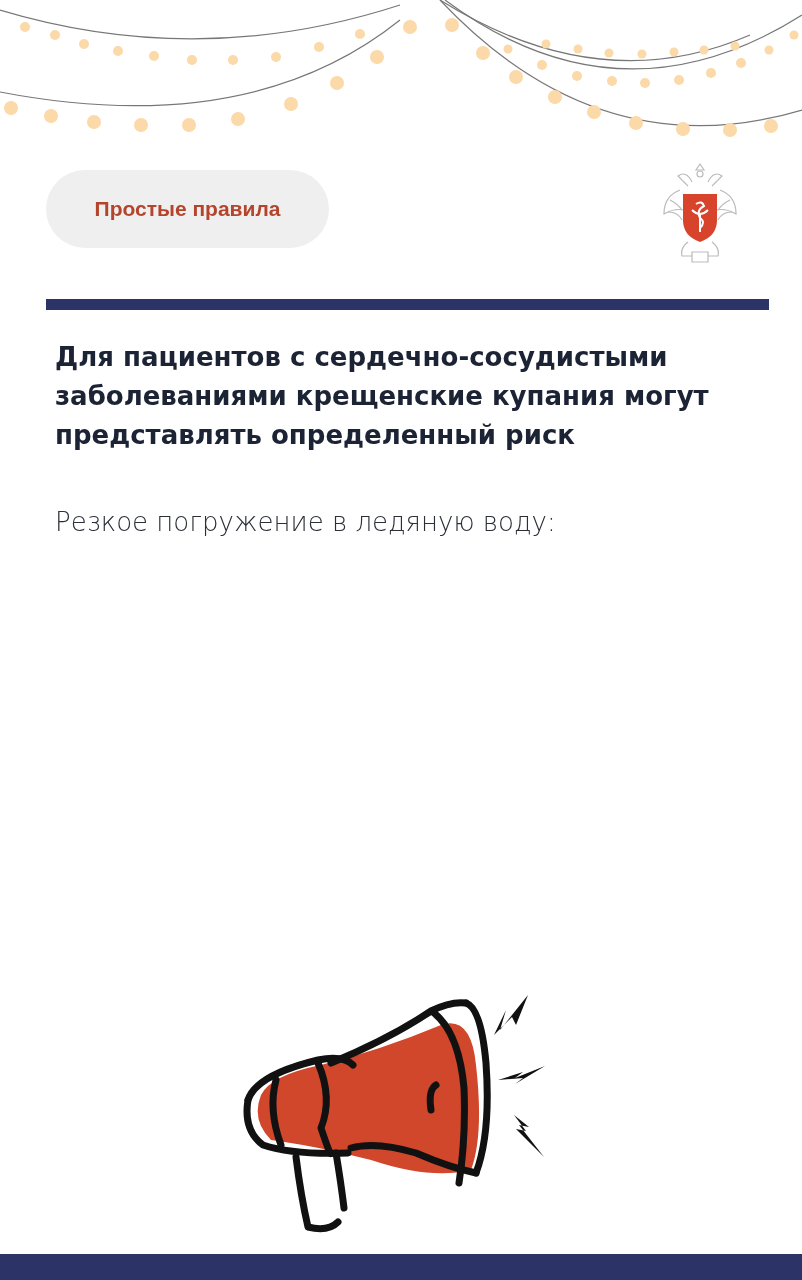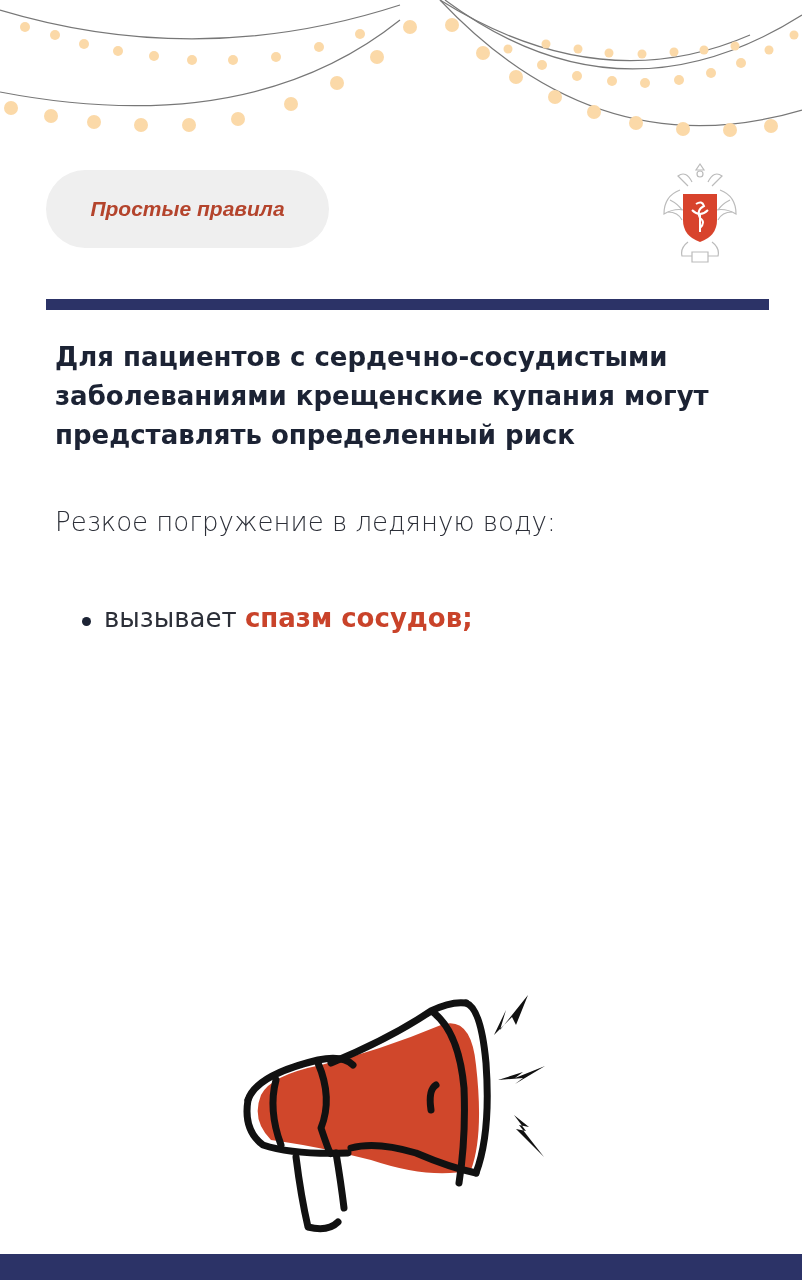--- a/index.html
+++ b/index.html
@@ -5,21 +5,21 @@
   html, body { margin: 0; padding: 0; }
   body {
     width: 802px; height: 1280px; background: #ffffff; position: relative; overflow: hidden;
     font-family: "DejaVu Sans", "Liberation Sans", sans-serif;
   }
   .garland { position: absolute; left: 0; top: 0; width: 802px; height: 150px; }
   .tag {
     position: absolute; left: 46px; top: 170px; width: 283px; height: 78px;
     background: #efefef; border-radius: 40px; display: flex; align-items: center; justify-content: center;
   }
-  .tag span { color: #b4442c; font-weight: bold; font-size: 21px; font-family: "Liberation Sans", sans-serif; font-style: italic; }
+  .tag span { color: #b4442c; font-weight: bold; font-size: 21px; font-family: "Liberation Sans", sans-serif; }
   .emblem { position: absolute; left: 662px; top: 152px; width: 76px; height: 116px; }
   .rule { position: absolute; left: 46px; top: 299px; width: 723px; height: 11px; background: #2c3367; }
   .title {
     position: absolute; left: 55px; top: 338px; width: 700px;
     font-weight: bold; font-size: 26px; line-height: 39px; color: #1c2334;
   }
   .lead {
     position: absolute; left: 55px; top: 507px; font-size: 26px; color: #2c2f38; font-weight: 300;
   }
   .list { position: absolute; left: 80px; top: 600px; width: 640px; margin: 0; padding: 0; list-style: none; }
@@ -120,23 +120,20 @@
   </g>
 </svg>
 
 <div class="rule"></div>
 
 <div class="title">Для пациентов с сердечно-сосудистыми заболеваниями крещенские купания могут представлять определенный риск</div>
 
 <div class="lead">Резкое погружение в ледяную воду:</div>
 
 <ul class="list">
-  <li>
-    <span>вызывает </span><span class="hl">спазм сосудов;</span>
-  </li>
 </ul>
 
 <svg class="megaphone" viewBox="0 0 330 260">
   <path d="M25 110 q10 -20 60 -30 q60 -15 120 -40 q30 -10 35 40 q8 70 -5 105 q-40 10 -100 -10 q-60 -15 -100 -20 q-20 -20 -10 -45 z" fill="#d0472b"></path>
   <g fill="none" stroke="#111" stroke-width="7" stroke-linecap="round" stroke-linejoin="round">
     <path d="M12 115 q8 -25 70 -40 q25 -5 35 5"></path>
     <path d="M95 78 q60 -25 100 -52 q20 -10 35 -8"></path>
     <path d="M230 18 q15 5 20 60 q5 70 -10 110"></path>
     <path d="M198 28 q25 20 30 75 q2 50 -5 95"></path>
     <path d="M240 188 q-25 -5 -60 -20 q-40 -12 -65 -5"></path>

